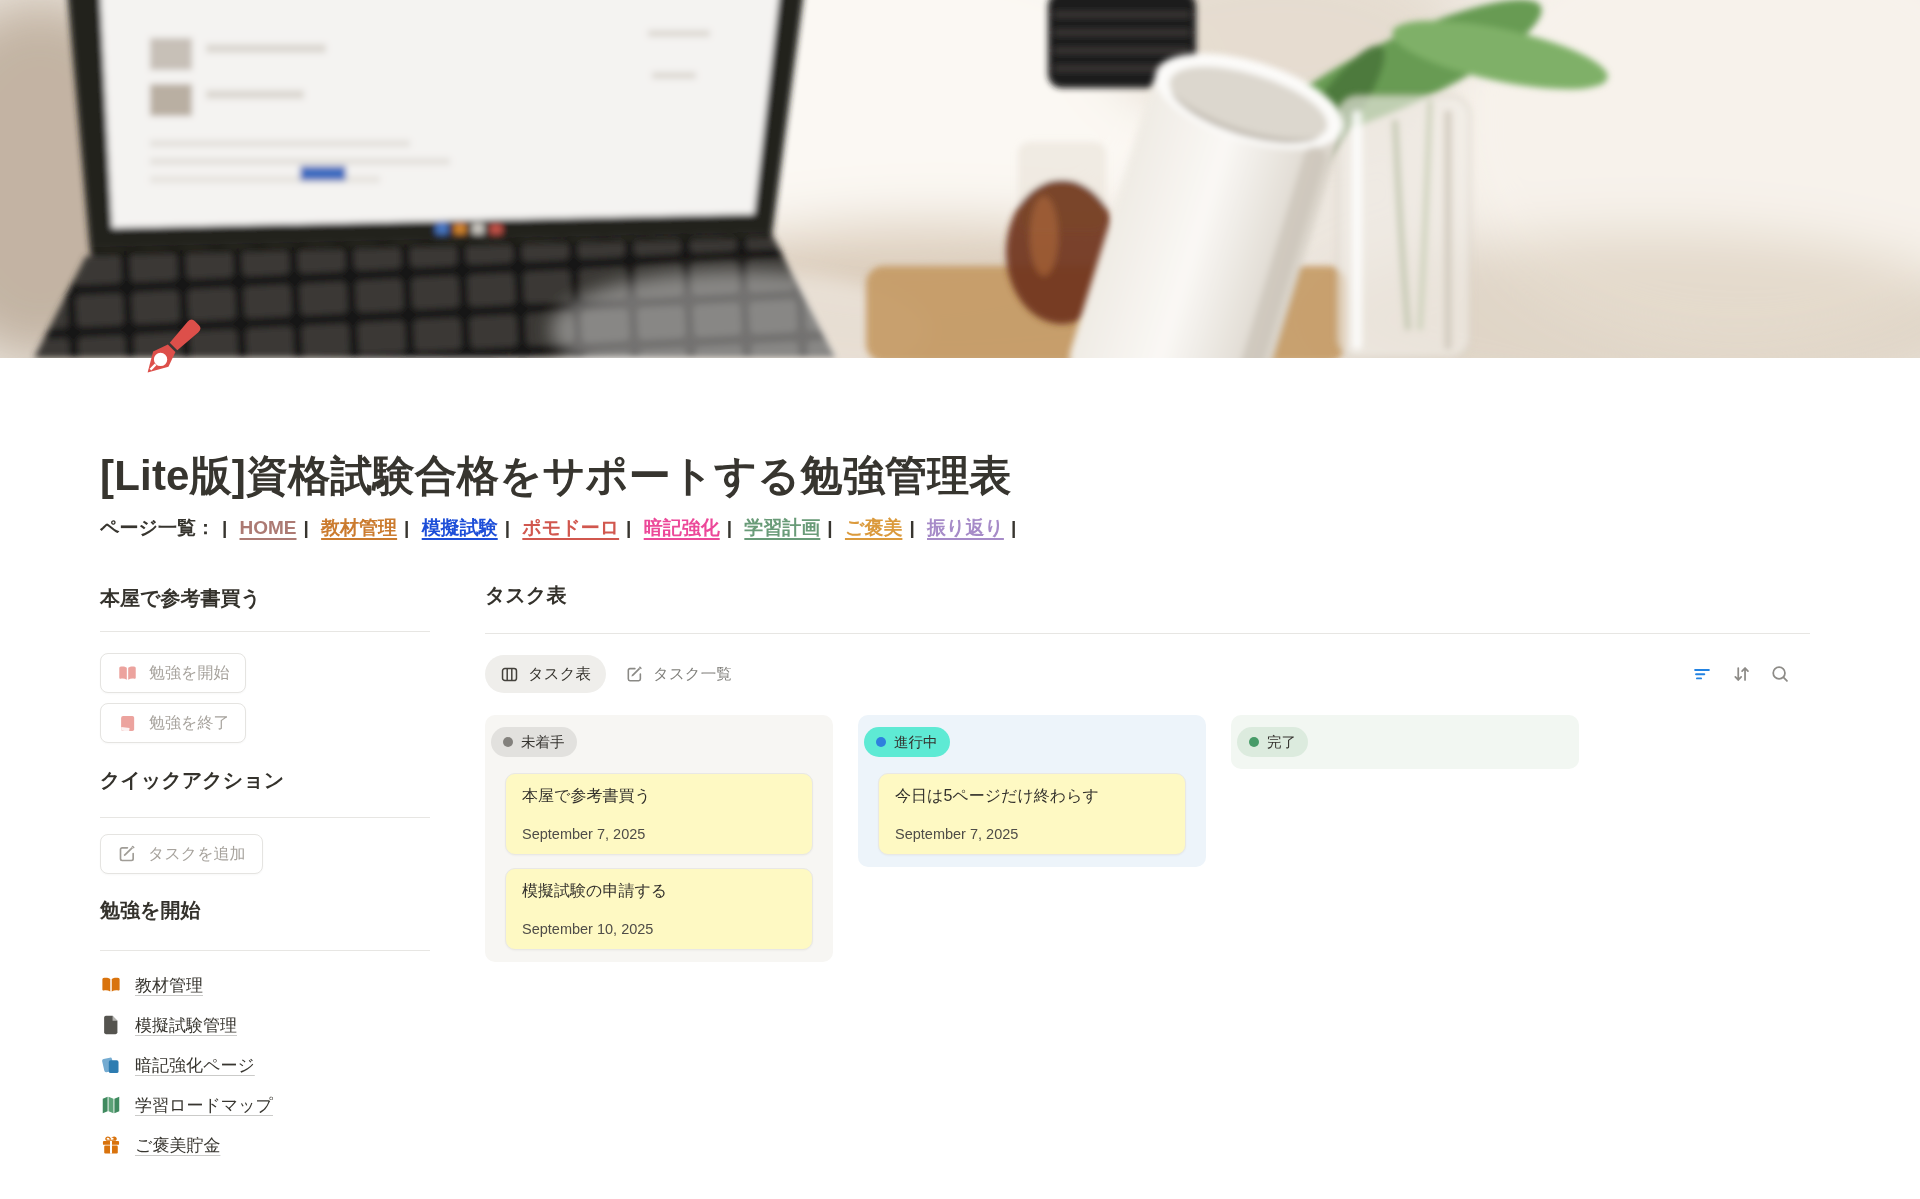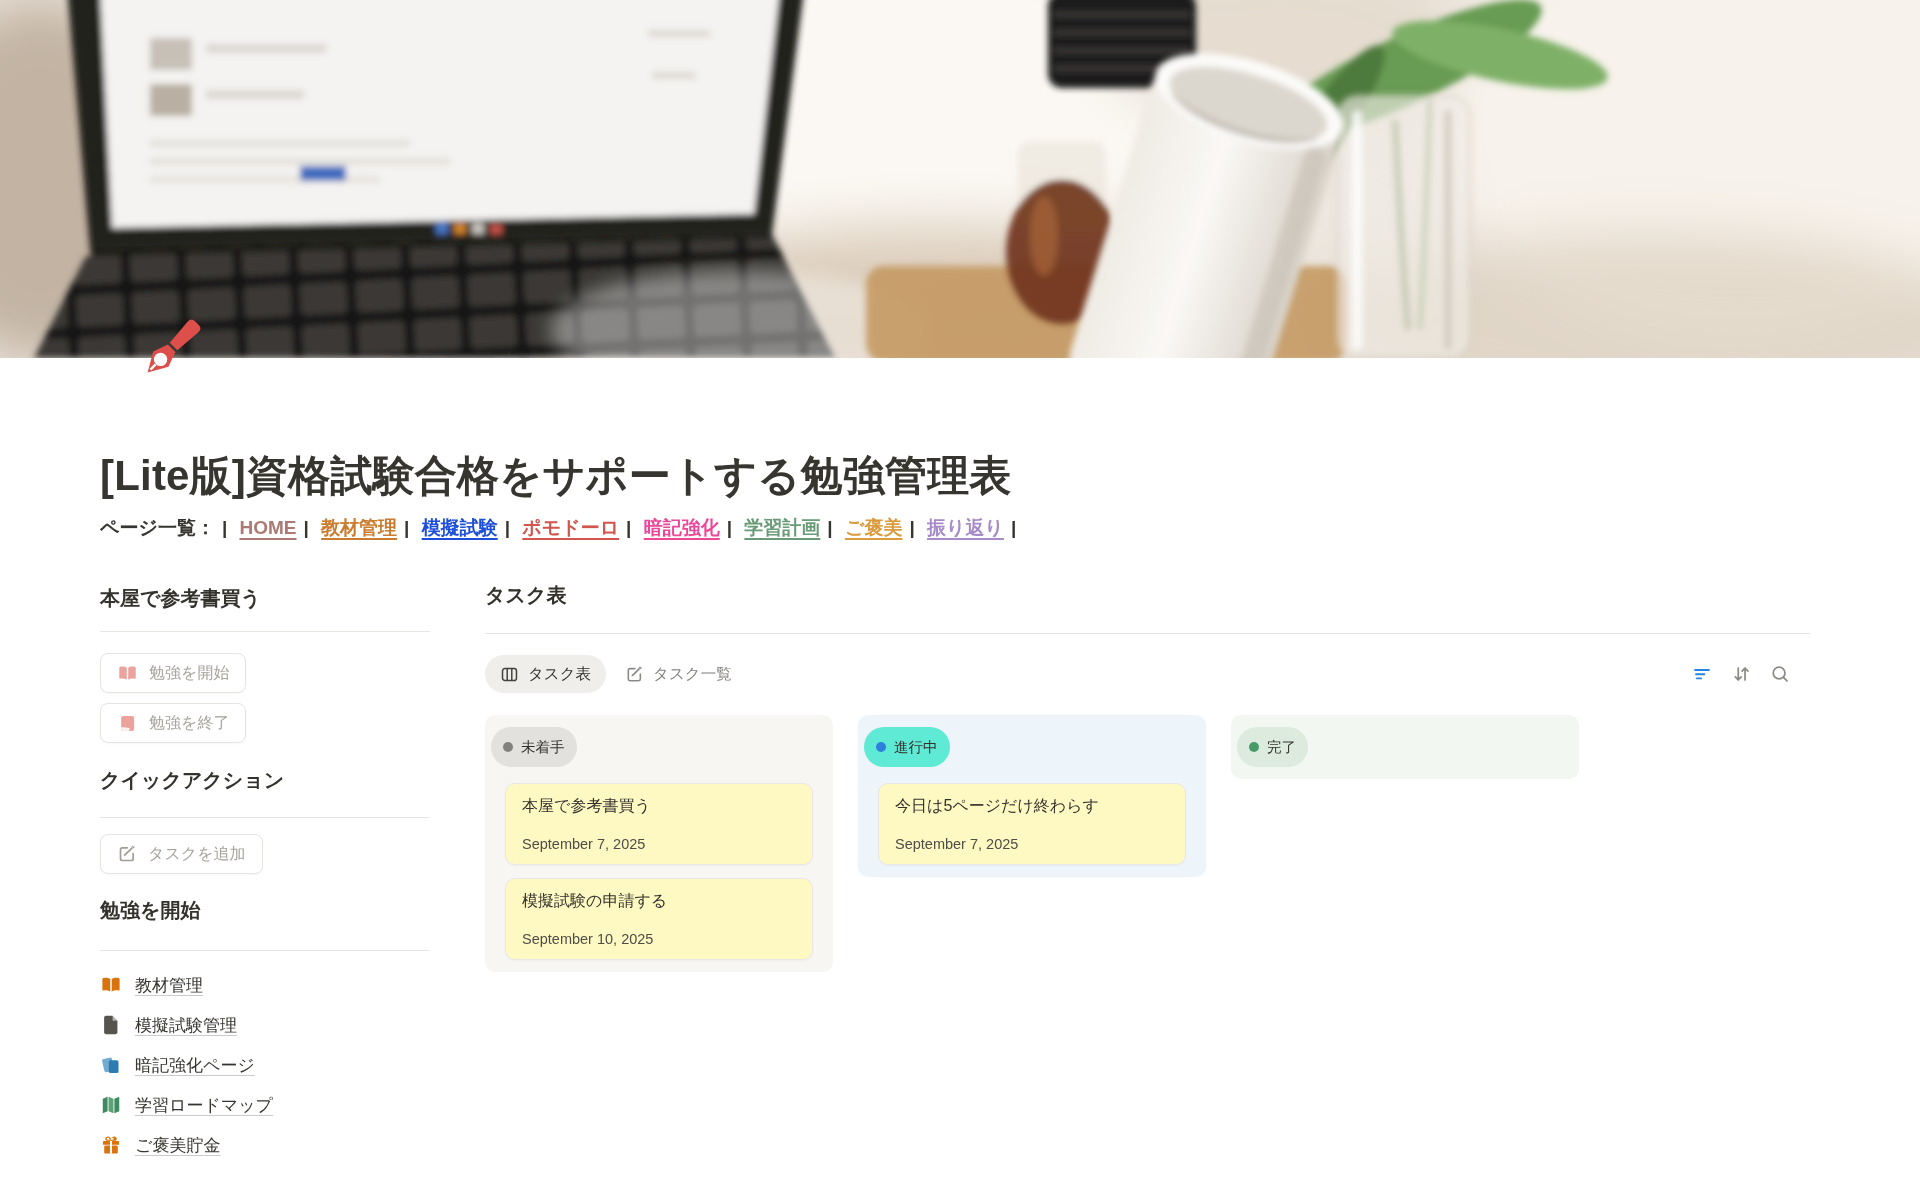--- a/index.html
+++ b/index.html
@@ -50,21 +50,21 @@
   .tab{display:inline-flex;align-items:center;gap:9px;font-size:15.5px;cursor:pointer;}
   .tab.active{background:#EFEEEB;border-radius:20px;padding:0 15px;height:38px;color:#37352F;font-weight:500;}
   .tab.inactive{color:#81807C;margin-left:19px;}
   .toolbar{margin-left:auto;display:flex;align-items:center;gap:15px;padding-right:18px;}
   .tool{width:24px;height:24px;display:flex;align-items:center;justify-content:center;cursor:pointer;}
   .board{display:flex;align-items:flex-start;gap:25px;margin-top:21px;}
   .kcol{width:348px;border-radius:10px;padding:12px 6px 12px;box-sizing:border-box;}
   .kcol.gray{background:#F7F6F3;}
   .kcol.blue{background:#EDF4FA;}
   .kcol.green{background:#F2F7F2;}
-  .pill{display:inline-flex;align-items:center;gap:8px;border-radius:999px;padding:0 12px;height:40px;
+  .pill{display:inline-flex;align-items:center;gap:8px;border-radius:999px;padding:0 12px;height:30px;
         font-size:14.5px;color:#34322E;}
   .pill.gray{background:#E2E1DE;}
   .pill.blue{background:#5eead4;}
   .pill.green{background:#DCEBDE;}
   .dot{width:10px;height:10px;border-radius:50%;}
   .dot.gray{background:#83817D;}
   .dot.blue{background:#2E80DE;}
   .dot.green{background:#479B68;}
   .card{background:#fef9c3;border:1px solid #E9E8E5;border-radius:10px;padding:11px 16px;margin:13px 14px 0;
         box-shadow:0 1px 2px rgba(15,15,15,.035);cursor:pointer;}

